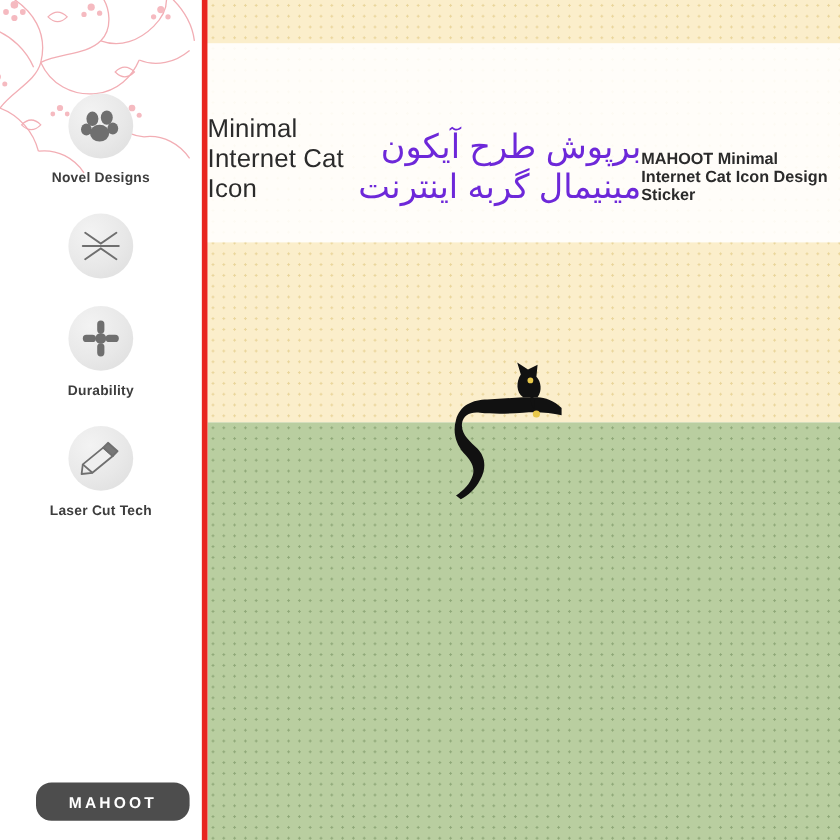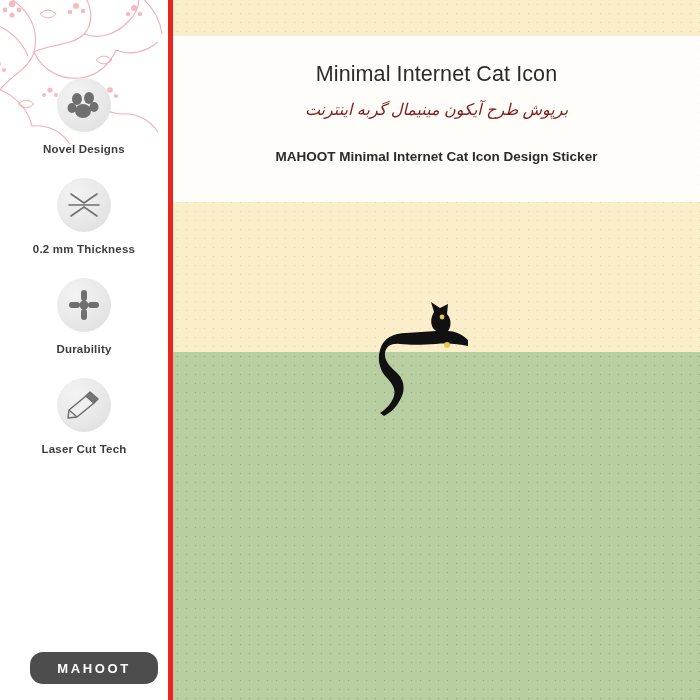--- a/index.html
+++ b/index.html
@@ -108,38 +108,37 @@
     background-image: radial-gradient(#8fa878 0.9px, transparent 1px);
     background-size: 9px 9px;
   }
   .title-card {
     position: absolute;
     left: 0; top: 36px;
     width: 100%;
     height: 166px;
     background: rgba(255,255,255,0.88);
     display: flex;
-    flex-direction: column;
+    flex-direction: row;
     align-items: center;
     justify-content: flex-start;
     padding-top: 26px;
   }
   .title-en {
     font-size: 21.5px;
     color: #2b2b2b;
     font-weight: normal;
     letter-spacing: .1px;
   }
   .title-fa {
     margin-top: 13px;
-    font-size: 16px;
-    color: #7f1d1d;
+    font-size: 28px;
+    color: #6d28d9;
     direction: rtl;
     unicode-bidi: bidi-override;
-    font-style: italic;
   }
   .subtitle {
     margin-top: 30px;
     font-size: 13.5px;
     font-weight: bold;
     color: #2b2b2b;
   }
 
   
   .cat-art {
@@ -219,21 +218,20 @@
       <div class="feature">
         <div class="feature-badge">
           <svg width="34" height="28" viewBox="0 0 34 28">
             <g stroke="#6f6f6f" stroke-width="1.6" fill="none" stroke-linecap="round">
               <path d="M4 3 L17 12 L30 3"></path>
               <path d="M4 25 L17 16 L30 25"></path>
               <path d="M2 14 L32 14"></path>
             </g>
           </svg>
         </div>
-        <div class="feature-label">0.2 mm Thickness</div>
       </div>
 
       <div class="feature">
         <div class="feature-badge">
           <svg width="32" height="32" viewBox="0 0 32 32">
             <g fill="#6f6f6f">
               <rect x="13" y="1" width="6" height="11" rx="3"></rect>
               <rect x="13" y="20" width="6" height="11" rx="3"></rect>
               <rect x="1" y="13" width="11" height="6" rx="3"></rect>
               <rect x="20" y="13" width="11" height="6" rx="3"></rect>

